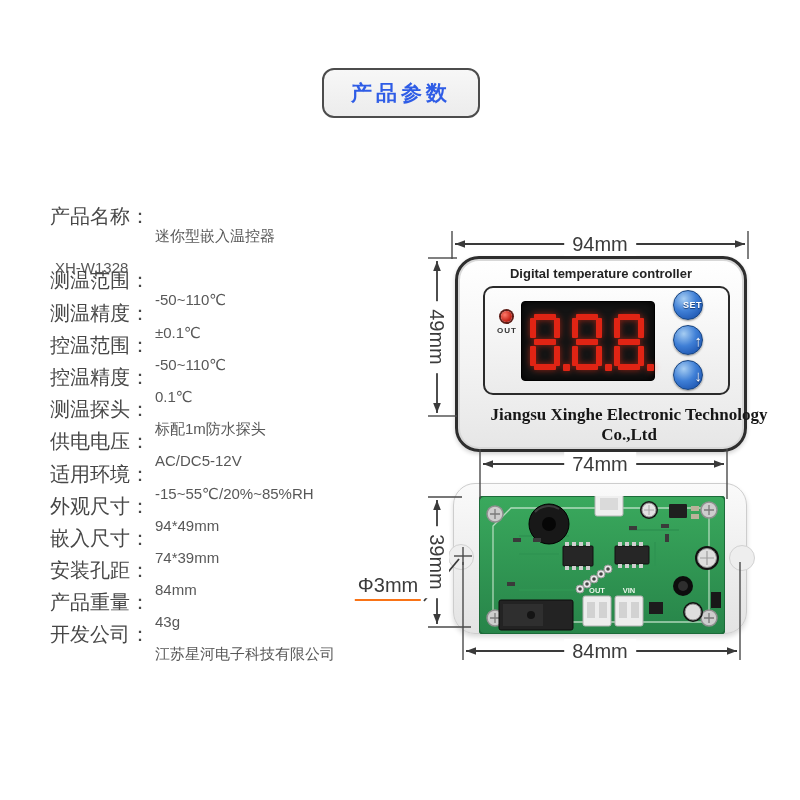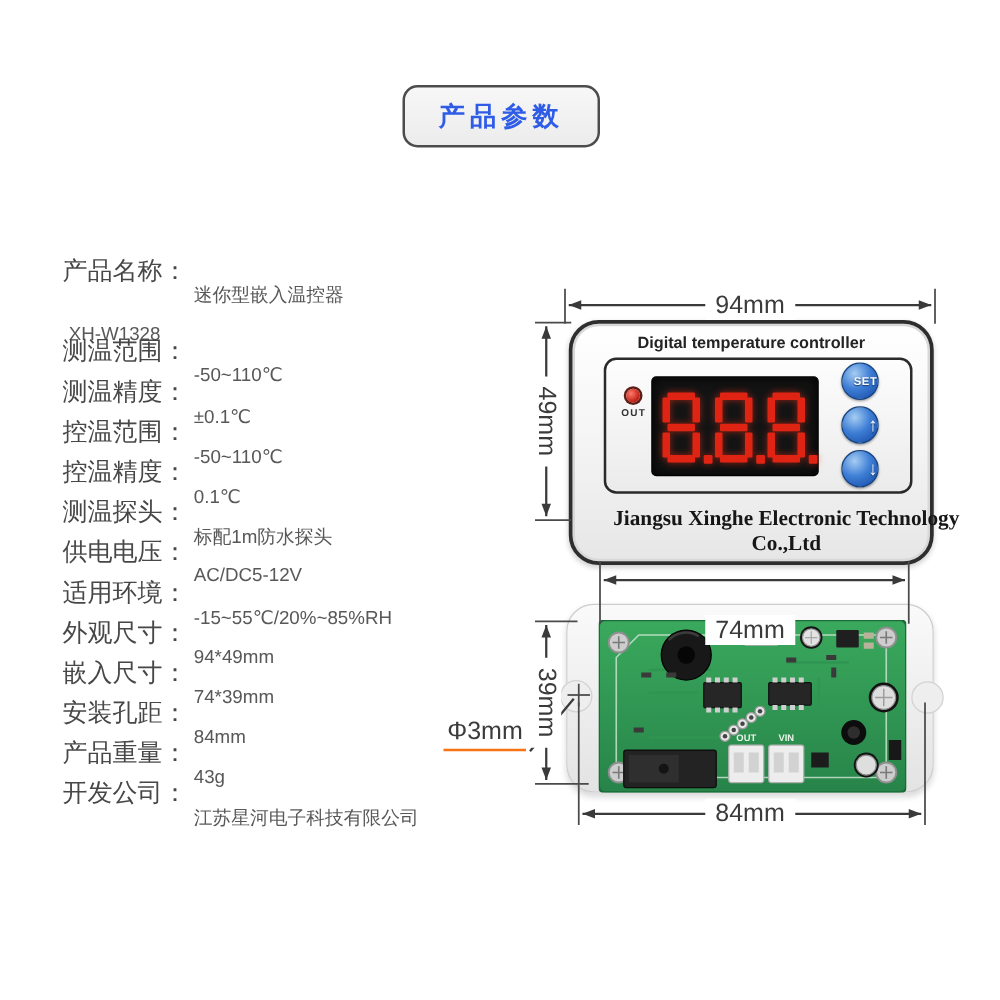--- a/index.html
+++ b/index.html
@@ -328,18 +328,18 @@
         <line x1="428" y1="627" x2="471" y2="627"></line>
       <line x1="463" y1="562" x2="463" y2="660"></line>
         <line x1="740" y1="562" x2="740" y2="660"></line>
       <line x1="454" y1="556" x2="472" y2="556"></line>
         <line x1="463" y1="547" x2="463" y2="565"></line>
     </g>
   </svg>
 
   <span class="dim" style="left:600px; top:244px;">94mm</span>
   <span class="dim rot" style="left:437px; top:337px;">49mm</span>
-  <span class="dim" style="left:600px; top:464px;margin-top:40px;">74mm</span>
+  <span class="dim" style="left:600px; top:464px;">74mm</span>
   <span class="dim rot" style="left:437px; top:562px;">39mm</span>
   <span class="dim" style="left:600px; top:651px;">84mm</span>
   <span class="dim phi" style="left:388px; top:587px;">Φ3mm</span>
 
 </div>
 
 </body></html>

